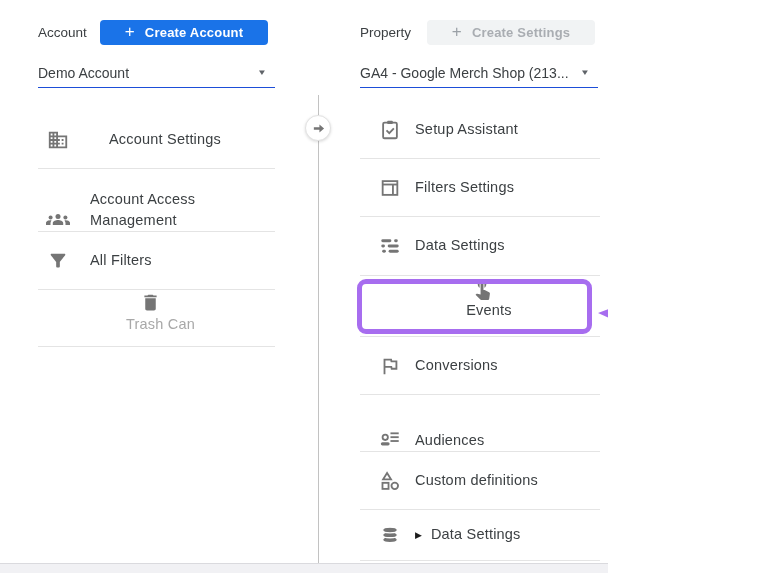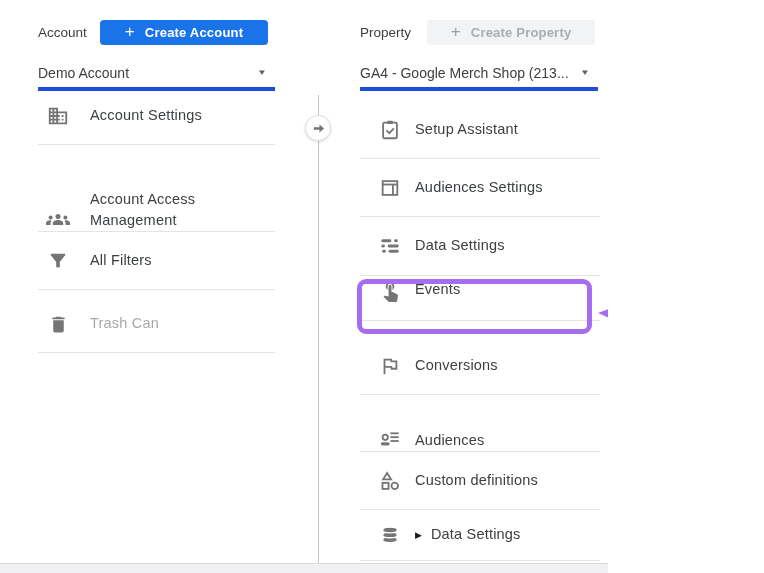--- a/index.html
+++ b/index.html
@@ -16,21 +16,21 @@
     display:flex;align-items:center;justify-content:center;gap:10px;
     font-family:"Liberation Sans", sans-serif;font-size:13px;font-weight:700;cursor:pointer;
     padding:0;letter-spacing:.2px;
   }
   .btn-blue{left:100px;background:#1a73e8;color:#ffffff;}
   .btn-disabled{left:427px;background:#f1f3f4;color:#a9adb2;cursor:default;}
   .plus-glyph{font-size:17px;font-weight:400;line-height:1;position:relative;top:-1px;}
   .btn-disabled .plus-glyph{color:#9aa0a6;}
   .dropdown{
     position:absolute;top:58px;height:29px;display:flex;align-items:center;
-    justify-content:space-between;border-bottom:4px solid #1d4ed8;cursor:pointer;
+    justify-content:space-between;border-bottom:1px solid #1d4ed8;cursor:pointer;
   }
   .dd-account{left:38px;width:237px;}
   .dd-property{left:360px;width:238px;}
   .dd-text{font-size:14px;color:#3c4043;white-space:nowrap;overflow:hidden;}
   .caret{font-size:10px;color:#5f6368;margin-right:8px;transform:scaleY(.8);}
   
   .col-divider{position:absolute;left:318px;top:95px;width:1px;height:468px;background:#c2c2c2;}
   .collapse-btn{
     position:absolute;left:305px;top:115px;width:26px;height:26px;border-radius:50%;
     background:#fff;border:1px solid #e2e2e2;box-shadow:0 1px 3px rgba(0,0,0,.14);
@@ -71,35 +71,35 @@
     <span>Create Account</span>
   </button>
   <div class="dropdown dd-account">
     <span class="dd-text">Demo Account</span>
     <span class="caret">▼</span>
   </div>
 
   <div class="col-label label-property">Property</div>
   <button class="create-btn btn-disabled">
     <span class="plus-glyph">+</span>
-    <span>Create Property</span>
+    <span>Create Settings</span>
   </button>
   <div class="dropdown dd-property">
     <span class="dd-text">GA4 - Google Merch Shop (213...</span>
     <span class="caret">▼</span>
   </div>
 
   <div class="col-divider"></div>
   <button class="collapse-btn">
     <svg width="13" height="13" viewBox="0 0 14 14">
         <path d="M2 5.6h6V2.8l5 4.2-5 4.2V8.4H2z" fill="#757575"></path>
       </svg>
   </button>
 
-  <div class="menu-row left-row" style="top:88px;height:57px;">
+  <div class="menu-row left-row" style="top:112px;height:57px;gap:19px;">
     <span class="ic">
       <svg class="gicon" width="22" height="22" viewBox="0 0 24 24">
           <path d="M12 7V3H2v18h20V7H12zM6 19H4v-2h2v2zm0-4H4v-2h2v2zm0-4H4V9h2v2zm0-4H4V5h2v2zm4 12H8v-2h2v2zm0-4H8v-2h2v2zm0-4H8V9h2v2zm0-4H8V5h2v2zm10 12h-8v-2h2v-2h-2v-2h2v-2h-2V9h8v10zm-2-8h-2v2h2v-2zm0 4h-2v2h2v-2z"></path>
         </svg>
     </span>
     <span class="menu-label">Account Settings</span>
   </div>
 
   <div class="menu-row left-row" style="top:157px;height:75px;align-items:flex-end;">
     <span class="ic">
@@ -117,21 +117,21 @@
 
   <div class="menu-row left-row" style="top:232px;height:58px;">
     <span class="ic">
       <svg class="gicon" width="22" height="22" viewBox="0 0 24 24">
           <path d="M4.2 5.6C6.3 8.2 10 13 10 13v5c0 .6.4 1 1 1h2c.6 0 1-.4 1-1v-5s3.7-4.8 5.8-7.4c.5-.7 0-1.6-.8-1.6H5c-.8 0-1.3.9-.8 1.6z"></path>
         </svg>
     </span>
     <span class="menu-label">All Filters</span>
   </div>
 
-  <div class="menu-row left-row row-disabled" style="top:296px;height:57px;">
+  <div class="menu-row left-row row-disabled" style="top:290px;height:57px;flex-direction:column;">
     <span class="ic">
       <svg class="gicon" width="21" height="21" viewBox="0 0 24 24">
           <path d="M6 19c0 1.1.9 2 2 2h8c1.1 0 2-.9 2-2V7H6v12zM19 4h-3.5l-1-1h-5l-1 1H5v2h14V4z"></path>
         </svg>
     </span>
     <span class="menu-label">Trash Can</span>
   </div>
 
   <div class="menu-row right-row" style="top:102px;height:57px;">
     <span class="ic">
@@ -145,38 +145,38 @@
   </div>
 
   <div class="menu-row right-row" style="top:159px;height:58px;">
     <span class="ic">
       <svg class="gicon" width="22" height="22" viewBox="0 0 24 24">
           <rect class="st" x="4" y="4.5" width="16" height="15"></rect>
           <line class="st" x1="4" y1="8.2" x2="20" y2="8.2"></line>
           <line class="st" x1="15.2" y1="8.2" x2="15.2" y2="19.5"></line>
         </svg>
     </span>
-    <span class="menu-label">Audiences Settings</span>
+    <span class="menu-label">Filters Settings</span>
   </div>
 
   <div class="menu-row right-row" style="top:217px;height:59px;">
     <span class="ic">
       <svg class="gicon" width="22" height="22" viewBox="0 0 24 24">
           <rect x="2.5" y="4.6" width="11" height="3.2" rx="1.6"></rect>
           <rect x="16.5" y="4.6" width="4" height="3.2" rx="1.6"></rect>
           <rect x="2.5" y="10.4" width="4" height="3.2" rx="1.6"></rect>
           <rect x="9.5" y="10.4" width="12" height="3.2" rx="1.6"></rect>
           <rect x="3.5" y="16.2" width="4" height="3.2" rx="1.6"></rect>
           <rect x="10.5" y="16.2" width="11" height="3.2" rx="1.6"></rect>
         </svg>
     </span>
     <span class="menu-label">Data Settings</span>
   </div>
 
-  <div class="menu-row right-row" style="top:260px;height:61px;">
+  <div class="menu-row right-row" style="top:276px;height:61px;flex-direction:column;">
     <span class="ic">
       <svg class="gicon" width="23" height="23" viewBox="0 0 24 24">
           <path d="M9 11.24V7.5C9 6.12 10.12 5 11.5 5S14 6.12 14 7.5v3.74c1.21-.81 2-2.18 2-3.74C16 5.01 13.99 3 11.5 3S7 5.01 7 7.5c0 1.56.79 2.93 2 3.74zm9.84 4.63l-4.54-2.26c-.17-.07-.35-.11-.54-.11H13v-6c0-.83-.67-1.5-1.5-1.5S10 6.67 10 7.5v10.74c-3.6-.76-3.54-.75-3.67-.75-.31 0-.59.13-.79.33l-.79.8 4.94 4.94c.27.27.65.44 1.06.44h6.79c.75 0 1.33-.55 1.44-1.28l.75-5.27c.01-.07.02-.14.02-.2 0-.62-.38-1.16-.91-1.38z"></path>
         </svg>
     </span>
     <span class="menu-label">Events</span>
   </div>
 
   <div class="menu-row right-row" style="top:337px;height:58px;">
     <span class="ic">

